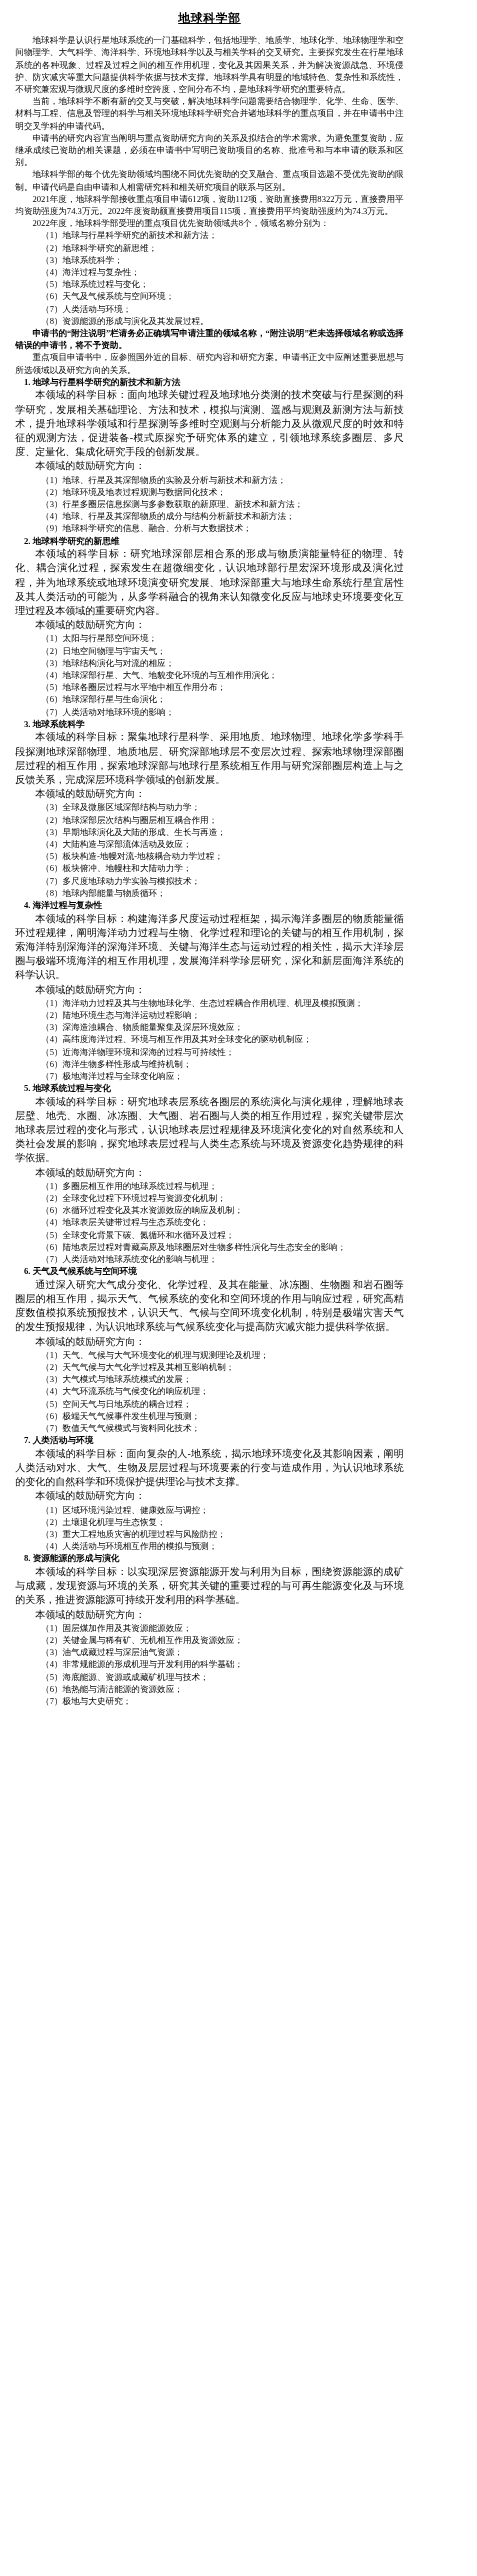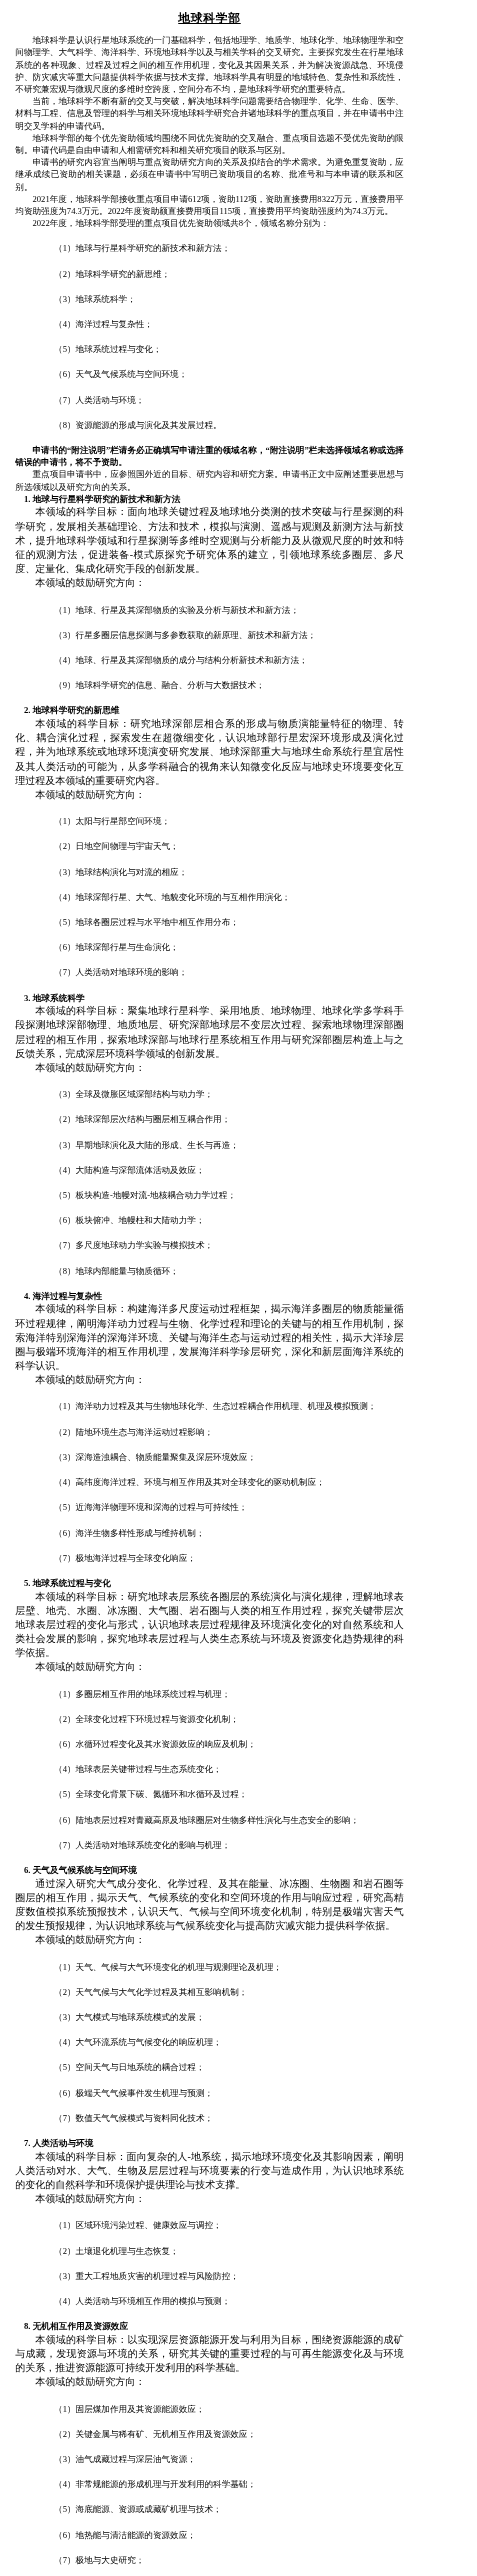--- a/index.html
+++ b/index.html
@@ -37,60 +37,61 @@
     font-size: 8.7px;
     font-weight: bold;
     line-height: 1.45;
     text-indent: 1em;
     margin: 0;
   }
   .list-line {
     font-size: 8.6px;
     line-height: 1.42;
     text-indent: 3em;
-    margin: 13px;
+    margin: 0;
   }
   .body-line {
     font-size: 10px;
     line-height: 1.42;
     text-indent: 2em;
     margin: 0;
     text-align: justify;
   }
 </style>
 </head>
 <body>
 
 <div class="page">
 
   <div class="doc-title">地球科学部</div>
 
   <p class="ind2">地球科学是认识行星地球系统的一门基础科学，包括地理学、地质学、地球化学、地球物理学和空间物理学、大气科学、海洋科学、环境地球科学以及与相关学科的交叉研究。主要探究发生在行星地球系统的各种现象、过程及过程之间的相互作用机理，变化及其因果关系，并为解决资源战急、环境侵护、防灾减灾等重大问题提供科学依据与技术支撑。地球科学具有明显的地域特色、复杂性和系统性，不研究兼宏观与微观尺度的多维时空跨度，空间分布不均，是地球科学研究的重要特点。</p>
   <p class="ind2">当前，地球科学不断有新的交叉与突破，解决地球科学问题需要结合物理学、化学、生命、医学、材料与工程、信息及管理的科学与相关环境地球科学研究合并诸地球科学的重点项目，并在申请书中注明交叉学科的申请代码。</p>
+  <p class="ind2">申请书的研究内容宜当阐明与重点资助研究方向的关系及拟结合的学术需求。为避免重复资助，应继承成续已资助的相关课题，必须在申请书中写明已资助项目的名称、批准号和与本申请的联系和区别。</p>
   <p class="ind2">地球科学部的每个优先资助领域均围绕不同优先资助的交叉融合、重点项目选题不受优先资助的限制。申请代码是自由申请和人相需研究科和相关研究项目的联系与区别。</p>
-  <p class="ind2">申请书的研究内容宜当阐明与重点资助研究方向的关系及拟结合的学术需求。为避免重复资助，应继承成续已资助的相关课题，必须在申请书中写明已资助项目的名称、批准号和与本申请的联系和区别。</p>
   <p class="ind2">2021年度，地球科学部接收重点项目申请612项，资助112项，资助直接费用8322万元，直接费用平均资助强度为74.3万元。2022年度资助额直接费用项目115项，直接费用平均资助强度约为74.3万元。</p>
   <p class="ind2">2022年度，地球科学部受理的重点项目优先资助领域共8个，领域名称分别为：</p>
 
   <p class="list-line">（1）地球与行星科学研究的新技术和新方法；</p>
   <p class="list-line">（2）地球科学研究的新思维；</p>
   <p class="list-line">（3）地球系统科学；</p>
   <p class="list-line">（4）海洋过程与复杂性；</p>
   <p class="list-line">（5）地球系统过程与变化；</p>
   <p class="list-line">（6）天气及气候系统与空间环境；</p>
   <p class="list-line">（7）人类活动与环境；</p>
   <p class="list-line">（8）资源能源的形成与演化及其发展过程。</p>
 
   <p class="ind2 b">申请书的“附注说明”栏请务必正确填写申请注重的领域名称，“附注说明”栏未选择领域名称或选择错误的申请书，将不予资助。</p>
   <p class="ind2">重点项目申请书中，应参照国外近的目标、研究内容和研究方案。申请书正文中应阐述重要思想与所选领域以及研究方向的关系。</p>
 
   <p class="sec-head"><span>1.</span> <span>地球与行星科学研究的新技术和新方法</span></p>
   <p class="body-line">本领域的科学目标：面向地球关键过程及地球地分类测的技术突破与行星探测的科学研究，发展相关基础理论、方法和技术，模拟与演测、遥感与观测及新测方法与新技术，提升地球科学领域和行星探测等多维时空观测与分析能力及从微观尺度的时效和特征的观测方法，促进装备-模式原探究予研究体系的建立，引领地球系统多圈层、多尺度、定量化、集成化研究手段的创新发展。</p>
   <p class="body-line">本领域的鼓励研究方向：</p>
   <p class="list-line">（1）地球、行星及其深部物质的实验及分析与新技术和新方法；</p>
+  <p class="list-line">（2）地球环境及地表过程观测与数据同化技术；</p>
   <p class="list-line">（3）行星多圈层信息探测与多参数获取的新原理、新技术和新方法；</p>
   <p class="list-line">（4）地球、行星及其深部物质的成分与结构分析新技术和新方法；</p>
   <p class="list-line">（9）地球科学研究的信息、融合、分析与大数据技术；</p>
 
   <p class="sec-head"><span>2.</span> <span>地球科学研究的新思维</span></p>
   <p class="body-line">本领域的科学目标：研究地球深部层相合系的形成与物质演能量特征的物理、转化、耦合演化过程，探索发生在超微细变化，认识地球部行星宏深环境形成及演化过程，并为地球系统或地球环境演变研究发展、地球深部重大与地球生命系统行星宜居性及其人类活动的可能为，从多学科融合的视角来认知微变化反应与地球史环境要变化互理过程及本领域的重要研究内容。</p>
   <p class="body-line">本领域的鼓励研究方向：</p>
   <p class="list-line">（1）太阳与行星部空间环境；</p>
   <p class="list-line">（2）日地空间物理与宇宙天气；</p>
   <p class="list-line">（3）地球结构演化与对流的相应；</p>
@@ -145,21 +146,21 @@
   <p class="list-line">（7）数值天气气候模式与资料同化技术；</p>
 
   <p class="sec-head"><span>7.</span> <span>人类活动与环境</span></p>
   <p class="body-line">本领域的科学目标：面向复杂的人-地系统，揭示地球环境变化及其影响因素，阐明人类活动对水、大气、生物及层层过程与环境要素的行变与造成作用，为认识地球系统的变化的自然科学和环境保护提供理论与技术支撑。</p>
   <p class="body-line">本领域的鼓励研究方向：</p>
   <p class="list-line">（1）区域环境污染过程、健康效应与调控；</p>
   <p class="list-line">（2）土壤退化机理与生态恢复；</p>
   <p class="list-line">（3）重大工程地质灾害的机理过程与风险防控；</p>
   <p class="list-line">（4）人类活动与环境相互作用的模拟与预测；</p>
 
-  <p class="sec-head"><span>8.</span> <span>无机相互作用及资源效应</span></p>
+  <p class="sec-head"><span>8.</span> <span>资源能源的形成与演化</span></p>
   <p class="body-line">本领域的科学目标：以实现深层资源能源开发与利用为目标，围绕资源能源的成矿与成藏，发现资源与环境的关系，研究其关键的重要过程的与可再生能源变化及与环境的关系，推进资源能源可持续开发利用的科学基础。</p>
   <p class="body-line">本领域的鼓励研究方向：</p>
   <p class="list-line">（1）固层煤加作用及其资源能源效应；</p>
   <p class="list-line">（2）关键金属与稀有矿、无机相互作用及资源效应；</p>
   <p class="list-line">（3）油气成藏过程与深层油气资源；</p>
   <p class="list-line">（4）非常规能源的形成机理与开发利用的科学基础；</p>
   <p class="list-line">（5）海底能源、资源或成藏矿机理与技术；</p>
   <p class="list-line">（6）地热能与清洁能源的资源效应；</p>
   <p class="list-line">（7）极地与大史研究；</p>
 

